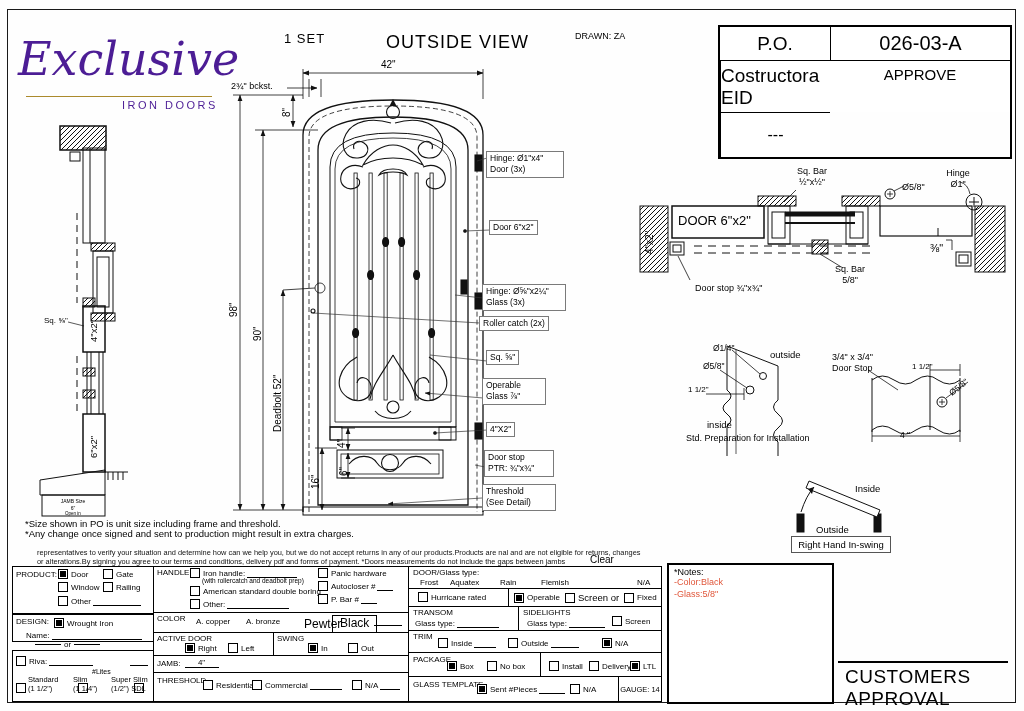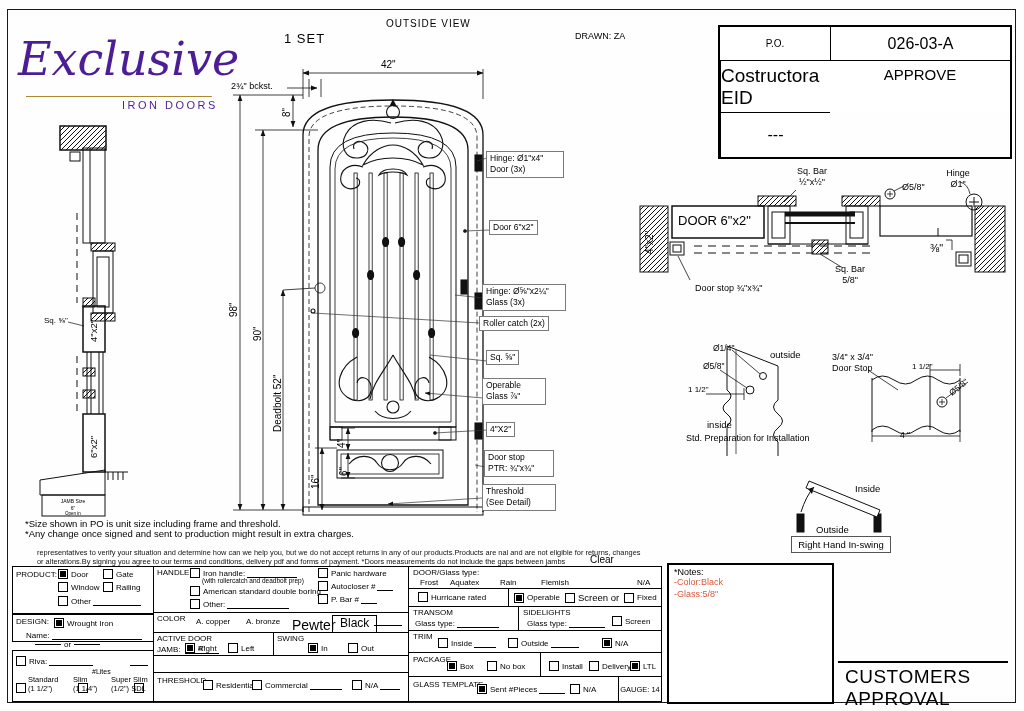--- a/index.html
+++ b/index.html
@@ -32,27 +32,27 @@
   
   <div class="a" style="left:7px;top:9px;width:1007px;height:692px;border:1.5px solid #1a1a1a"></div>
 
   
   <div class="a gold" style="left:18px;top:36px;font-family:'DejaVu Serif',serif;font-style:italic;font-size:46px;line-height:1">Exclusive</div>
   <div class="a" style="left:26px;top:96px;width:186px;height:0;border-top:1.5px solid #ab8a2c"></div>
   <div class="a gold" style="left:122px;top:99px;font-size:11px;letter-spacing:2.5px">IRON DOORS</div>
 
   
   <div class="a" style="left:284px;top:31px;font-size:13px;letter-spacing:1px">1  SET</div>
-  <div class="a" style="left:386px;top:18px;font-size:10px;letter-spacing:1px">OUTSIDE VIEW</div>
+  <div class="a" style="left:386px;top:32px;font-size:18px;letter-spacing:1px">OUTSIDE VIEW</div>
   <div class="a" style="left:575px;top:31px;font-size:9px">DRAWN: ZA</div>
 
   
   <div class="a pot" style="left:718px;top:25px;width:290px;grid-template-rows:33px 52px 45px">
-    <div class="pc" style="font-size:10px">P.O.</div>
-    <div class="pc bl1" style="font-size:16px">026-03-A</div>
+    <div class="pc" style="font-size:19px">P.O.</div>
+    <div class="pc bl1" style="font-size:20px">026-03-A</div>
     <div class="pc bl1 bt1" style="font-size:19px">Costructora EID</div>
     <div class="pc bt1" style="font-size:15px;align-items:flex-start;padding-top:5px">APPROVE</div>
     <div class="pc bl1 bt1" style="font-size:16px">---</div>
   </div>
 
   
   <svg class="a" style="left:28px;top:118px" width="120" height="404" viewBox="0 0 120 404">
     <defs>
       <pattern id="hp" width="5" height="5" patternUnits="userSpaceOnUse">
         <path d="M0,5 L5,0" stroke="#111" stroke-width="1"></path>
@@ -433,21 +433,21 @@
       <span class="cb"></span>
       <span>P. Bar #</span>
       <span class="bl" style="width:16px"></span>
     </div>
 
   
   <div class="fb" style="left:153px;top:612px;width:255px;height:20px"></div>
   <span class="t" style="left:157px;top:614px;font-size:8px">COLOR</span>
   <span class="t" style="left:196px;top:617px;font-size:8px">A. copper</span>
   <span class="t" style="left:246px;top:617px;font-size:8px">A. bronze</span>
-  <span class="t" style="left:292px;top:617px;font-size:14px">Pewter</span>
+  <span class="t" style="left:304px;top:617px;font-size:12px">Pewter</span>
   <span class="t" style="left:332px;top:615px;font-size:12px;border:1.5px solid #000;padding:0 7px 1px">Black</span>
   <span class="bl a" style="left:372px;top:616px;width:28px"></span>
 
   
   <div class="fb" style="left:153px;top:632px;width:120px;height:23px"></div>
   <span class="t" style="left:157px;top:634px;font-size:8px">ACTIVE DOOR</span>
   <div class="fr" style="left:185px;top:643px">
       <span class="cb on"></span>
       <span>Right</span>
     </div>
@@ -461,21 +461,21 @@
       <span class="cb on"></span>
       <span>In</span>
     </div>
   <div class="fr" style="left:348px;top:643px">
       <span class="cb"></span>
       <span>Out</span>
     </div>
 
   
   <div class="fb" style="left:153px;top:655px;width:255px;height:17px"></div>
-  <div class="fr" style="left:157px;top:644px">
+  <div class="fr" style="left:157px;top:658px">
       <span>JAMB:</span>
       <span style="display:inline-block;min-width:34px;border-bottom:1px solid #000;text-align:center;font-size:8px;margin-left:4px">4"</span>
     </div>
 
   
   <div class="fb" style="left:153px;top:672px;width:255px;height:28px"></div>
   <span class="t" style="left:157px;top:676px;font-size:8px">THRESHOLD</span>
   <div class="fr" style="left:203px;top:680px">
       <span class="cb"></span>
       <span>Residential</span>

